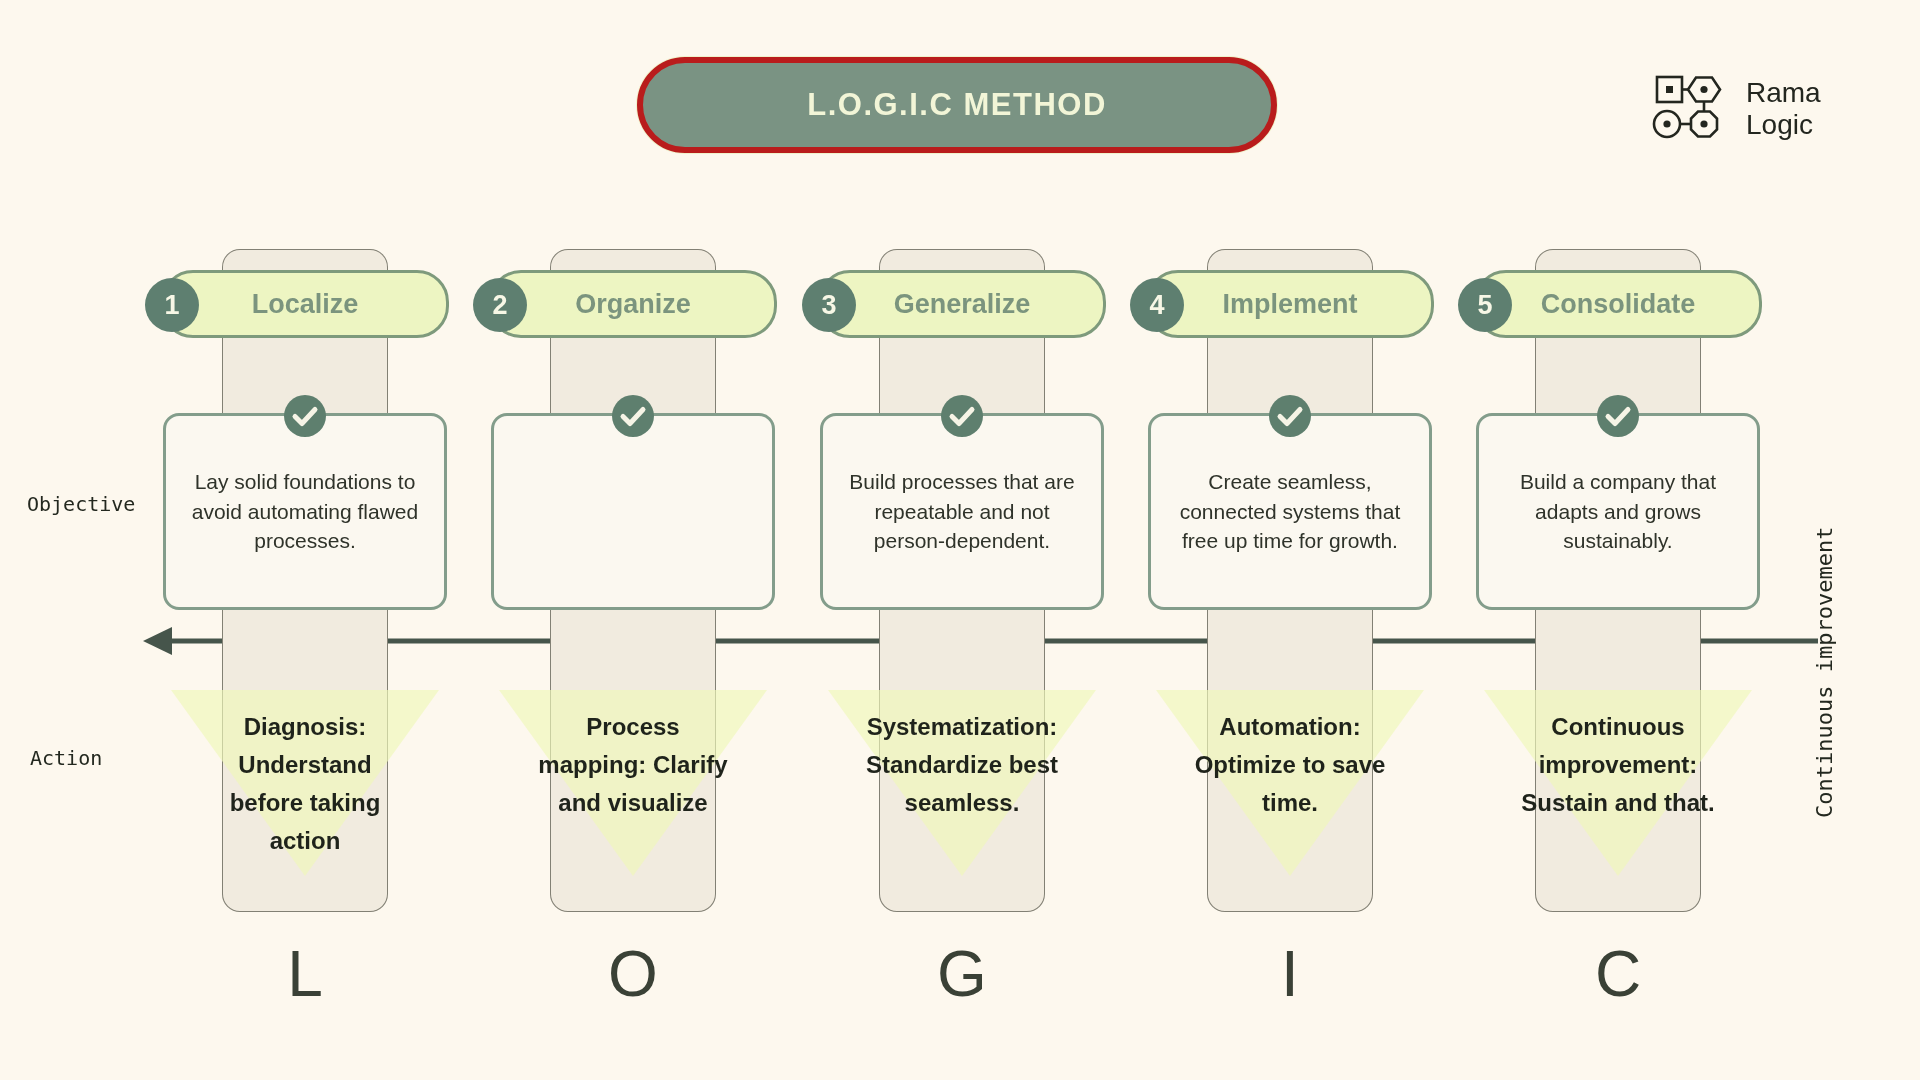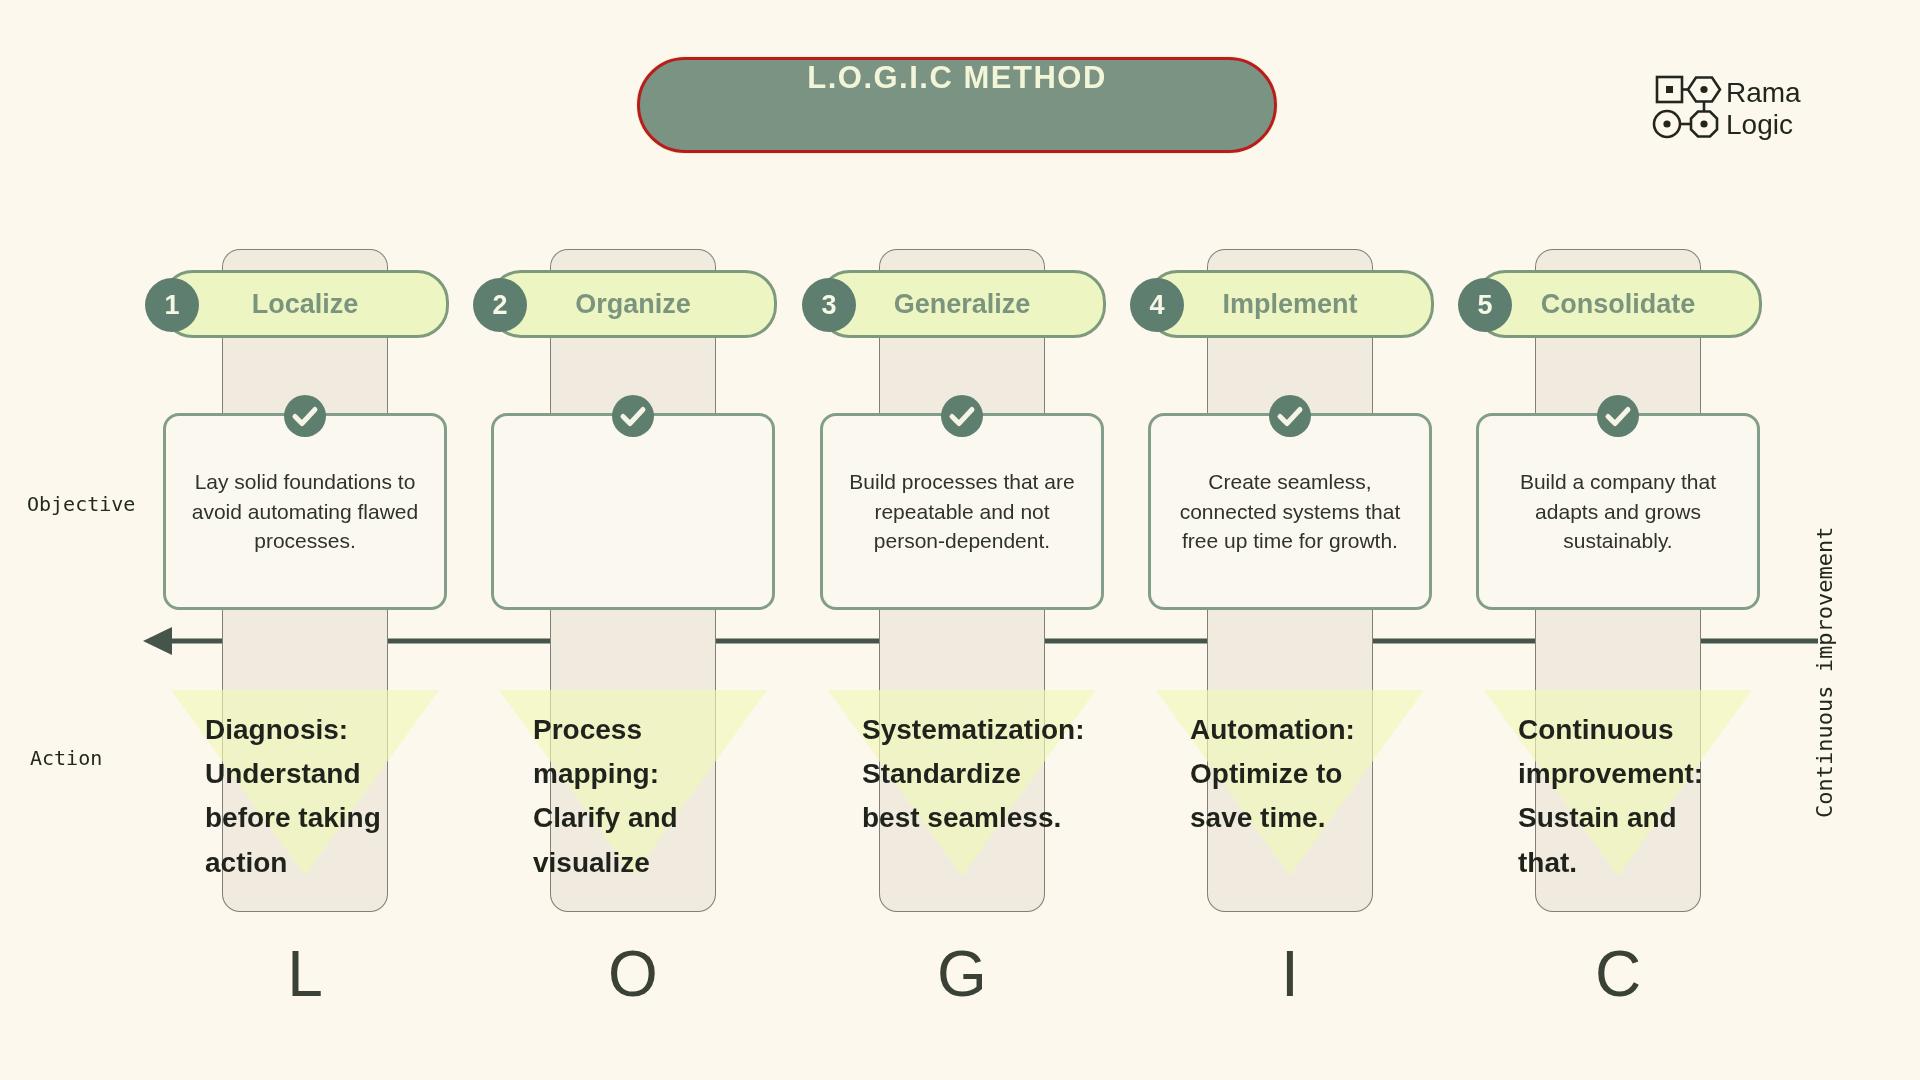--- a/index.html
+++ b/index.html
@@ -10,31 +10,31 @@
     position: relative;
     overflow: hidden;
     color: #2E332B;
   }
   .stage { position: absolute; inset: 0; width: 1920px; height: 1080px; }
 
   
   .title-pill {
     position: absolute; left: 637px; top: 57px; width: 640px; height: 96px;
     background: #7A9383;
-    border: 3px solid #b91c1c;
+    border: 6px solid #b91c1c;
     border-radius: 60px;
-    display: flex; justify-content: center;
+    display: flex; align-items: center; justify-content: center;
     box-shadow: 0 0 0 1px rgba(230,238,180,0.6);
   }
   .title-pill span {
     color: #F2F5D7; font-size: 31px; font-weight: 700; letter-spacing: 1.5px;
   }
 
   
-  .logo { position: absolute; left: 1652px; top: 72px; display: flex; align-items: center; gap: 4px; }
+  .logo { position: absolute; left: 1652px; top: 72px; display: flex; align-items: center; gap: 24px; }
   .logo-text { font-size: 28px; line-height: 1.15; color: #23261F; font-weight: 400; }
 
   
   .mono-label {
     font-family: "DejaVu Sans Mono", monospace;
     font-size: 20px; color: #23281F; font-weight: 500;
   }
   .label-objective { position: absolute; left: 27px; top: 492px; }
   .label-action   { position: absolute; left: 30px; top: 736px; margin-top: 10px; }
   .label-vertical {
@@ -85,21 +85,21 @@
   .check { position: absolute; left: 50%; top: -23px; transform: translateX(-50%); }
 
   .tri-wrap { position: absolute; left: 10px; top: 441px; width: 268px; height: 186px; }
   .triangle {
     position: absolute; inset: 0;
     background: rgba(240,247,184,0.65);
     clip-path: polygon(0 0, 100% 0, 50% 100%);
   }
   .action-text {
     position: absolute; left: 34px; width: 200px; top: 18px;
-    text-align: left; font-size: 28px; font-weight: 700;
+    text-align: center; font-size: 24px; font-weight: 700;
     line-height: 1.58; color: #1F231B;
   }
   .big-letter {
     position: absolute; left: 0; width: 288px; top: 688px;
     text-align: center; font-size: 64px; font-weight: 400; color: #3A4136;
     font-stretch: condensed;
   }
 </style>
 </head>
 <body>

